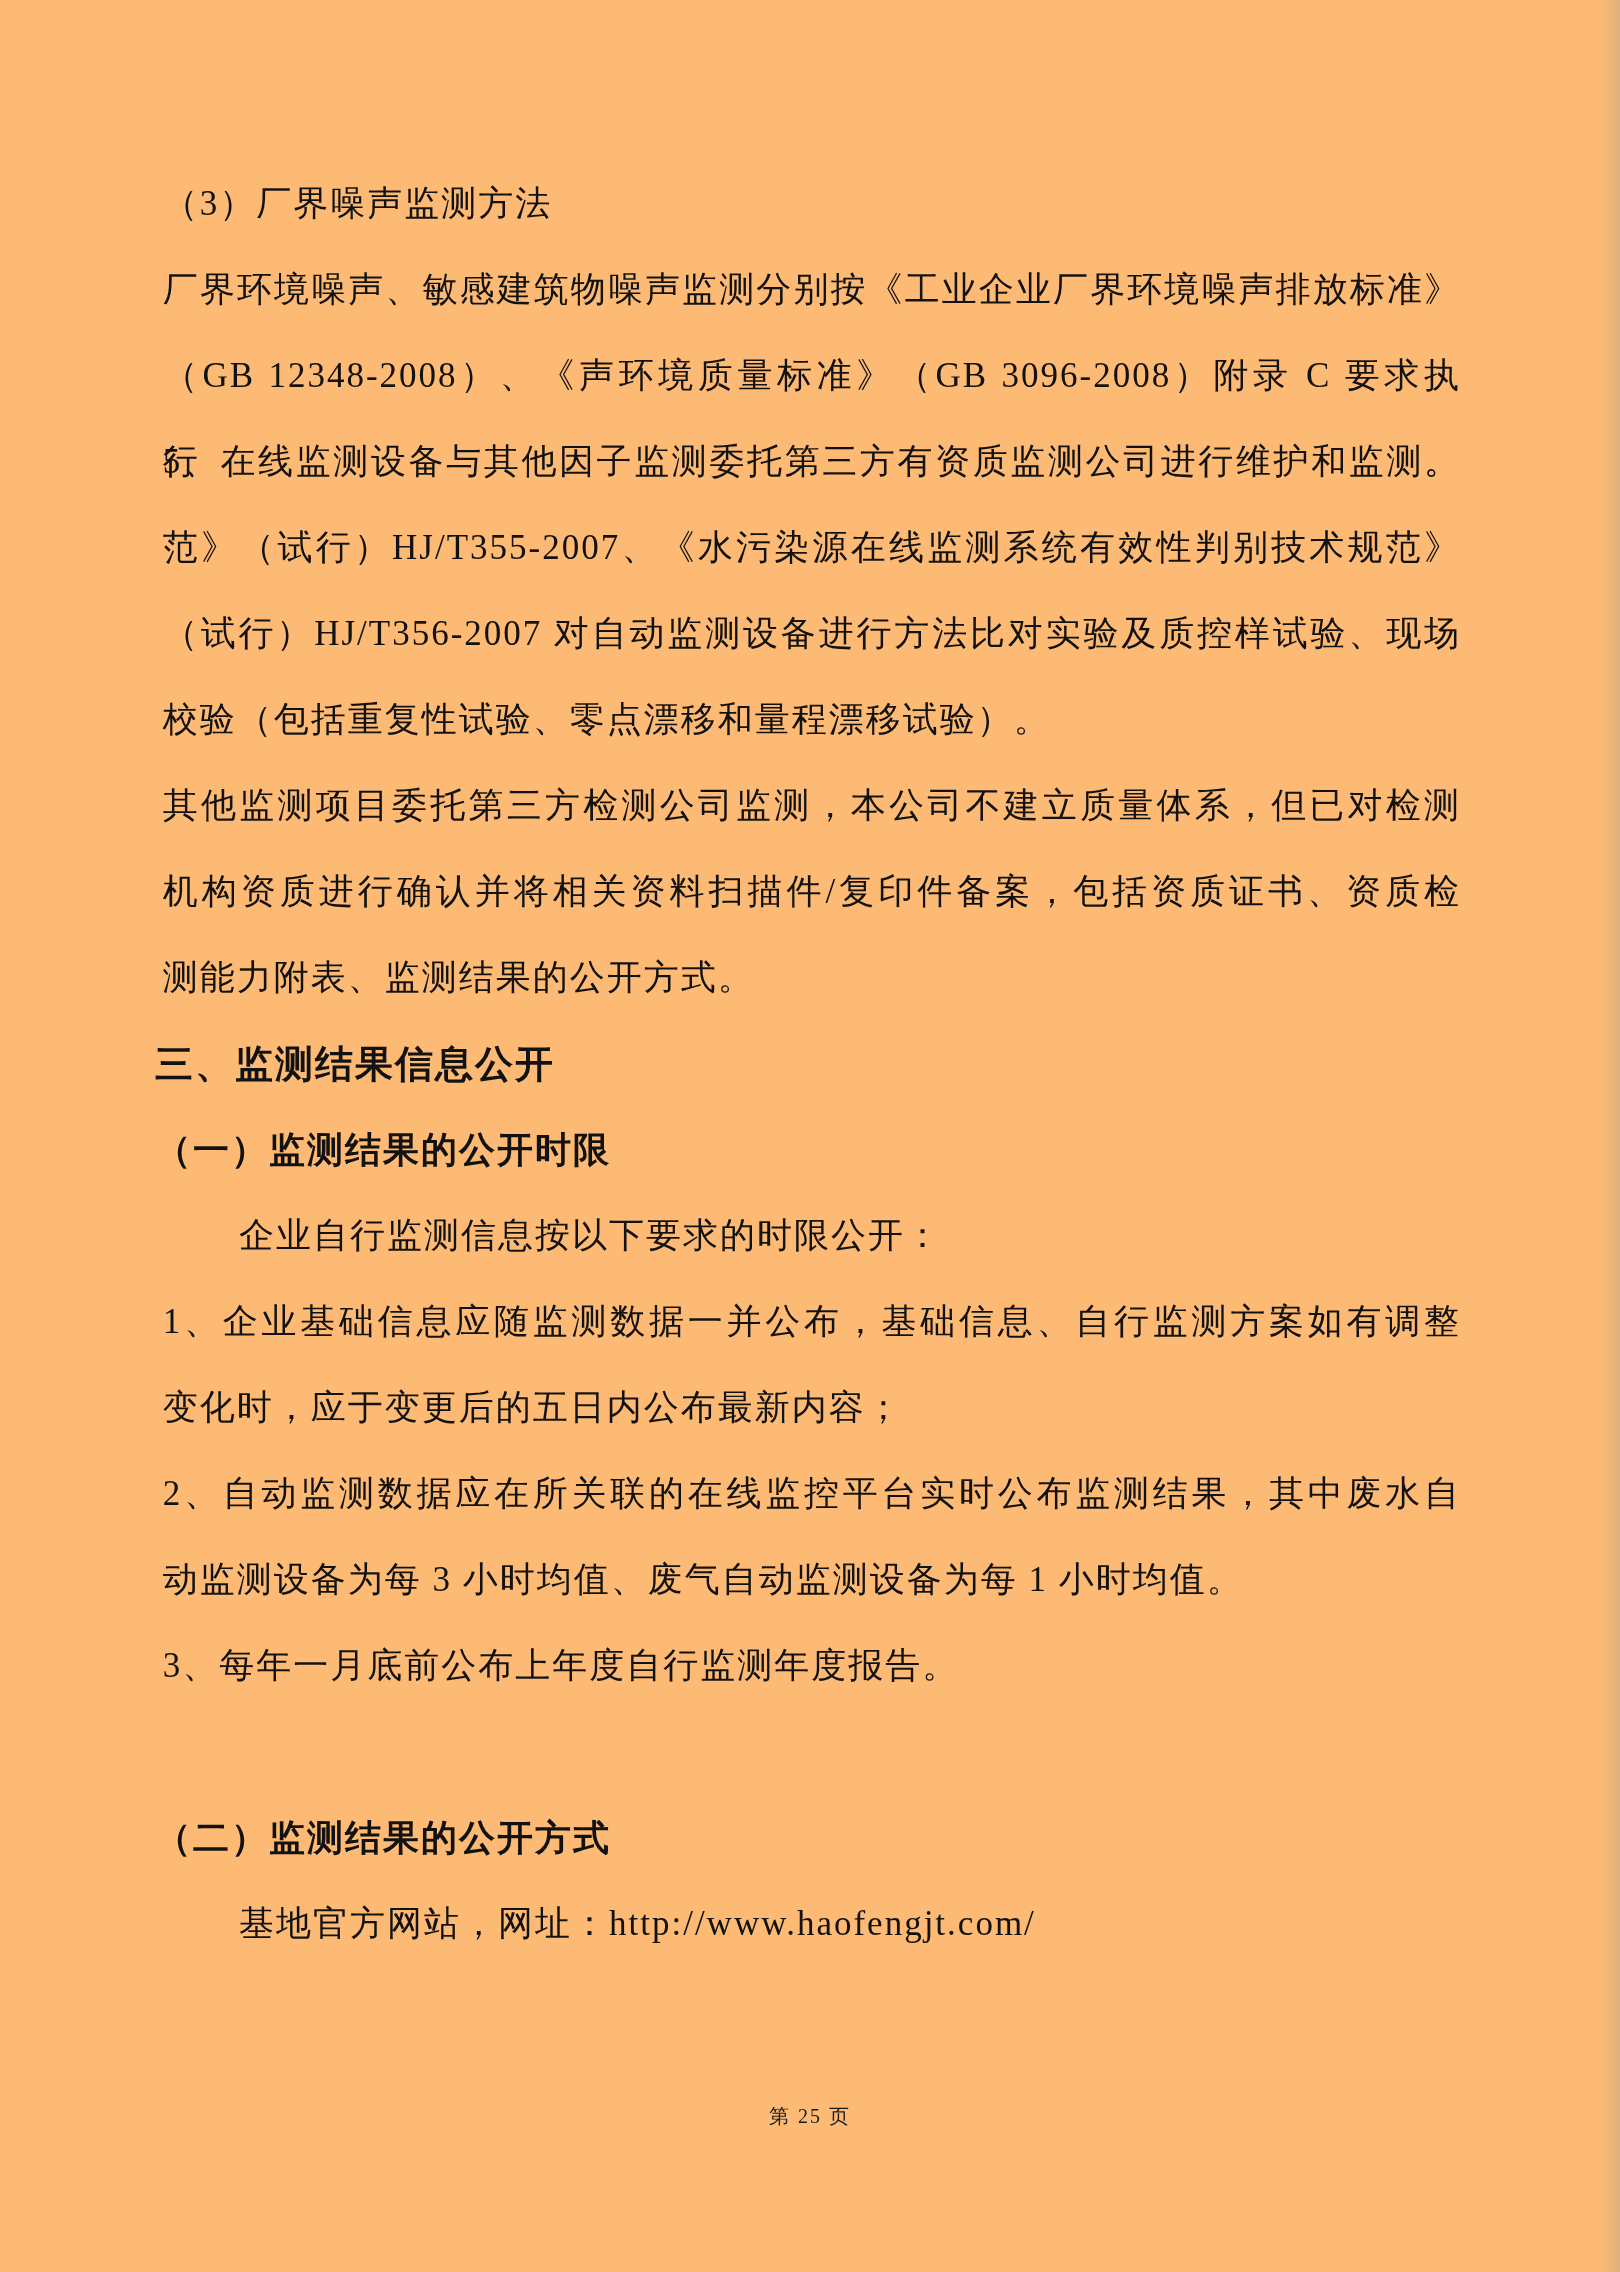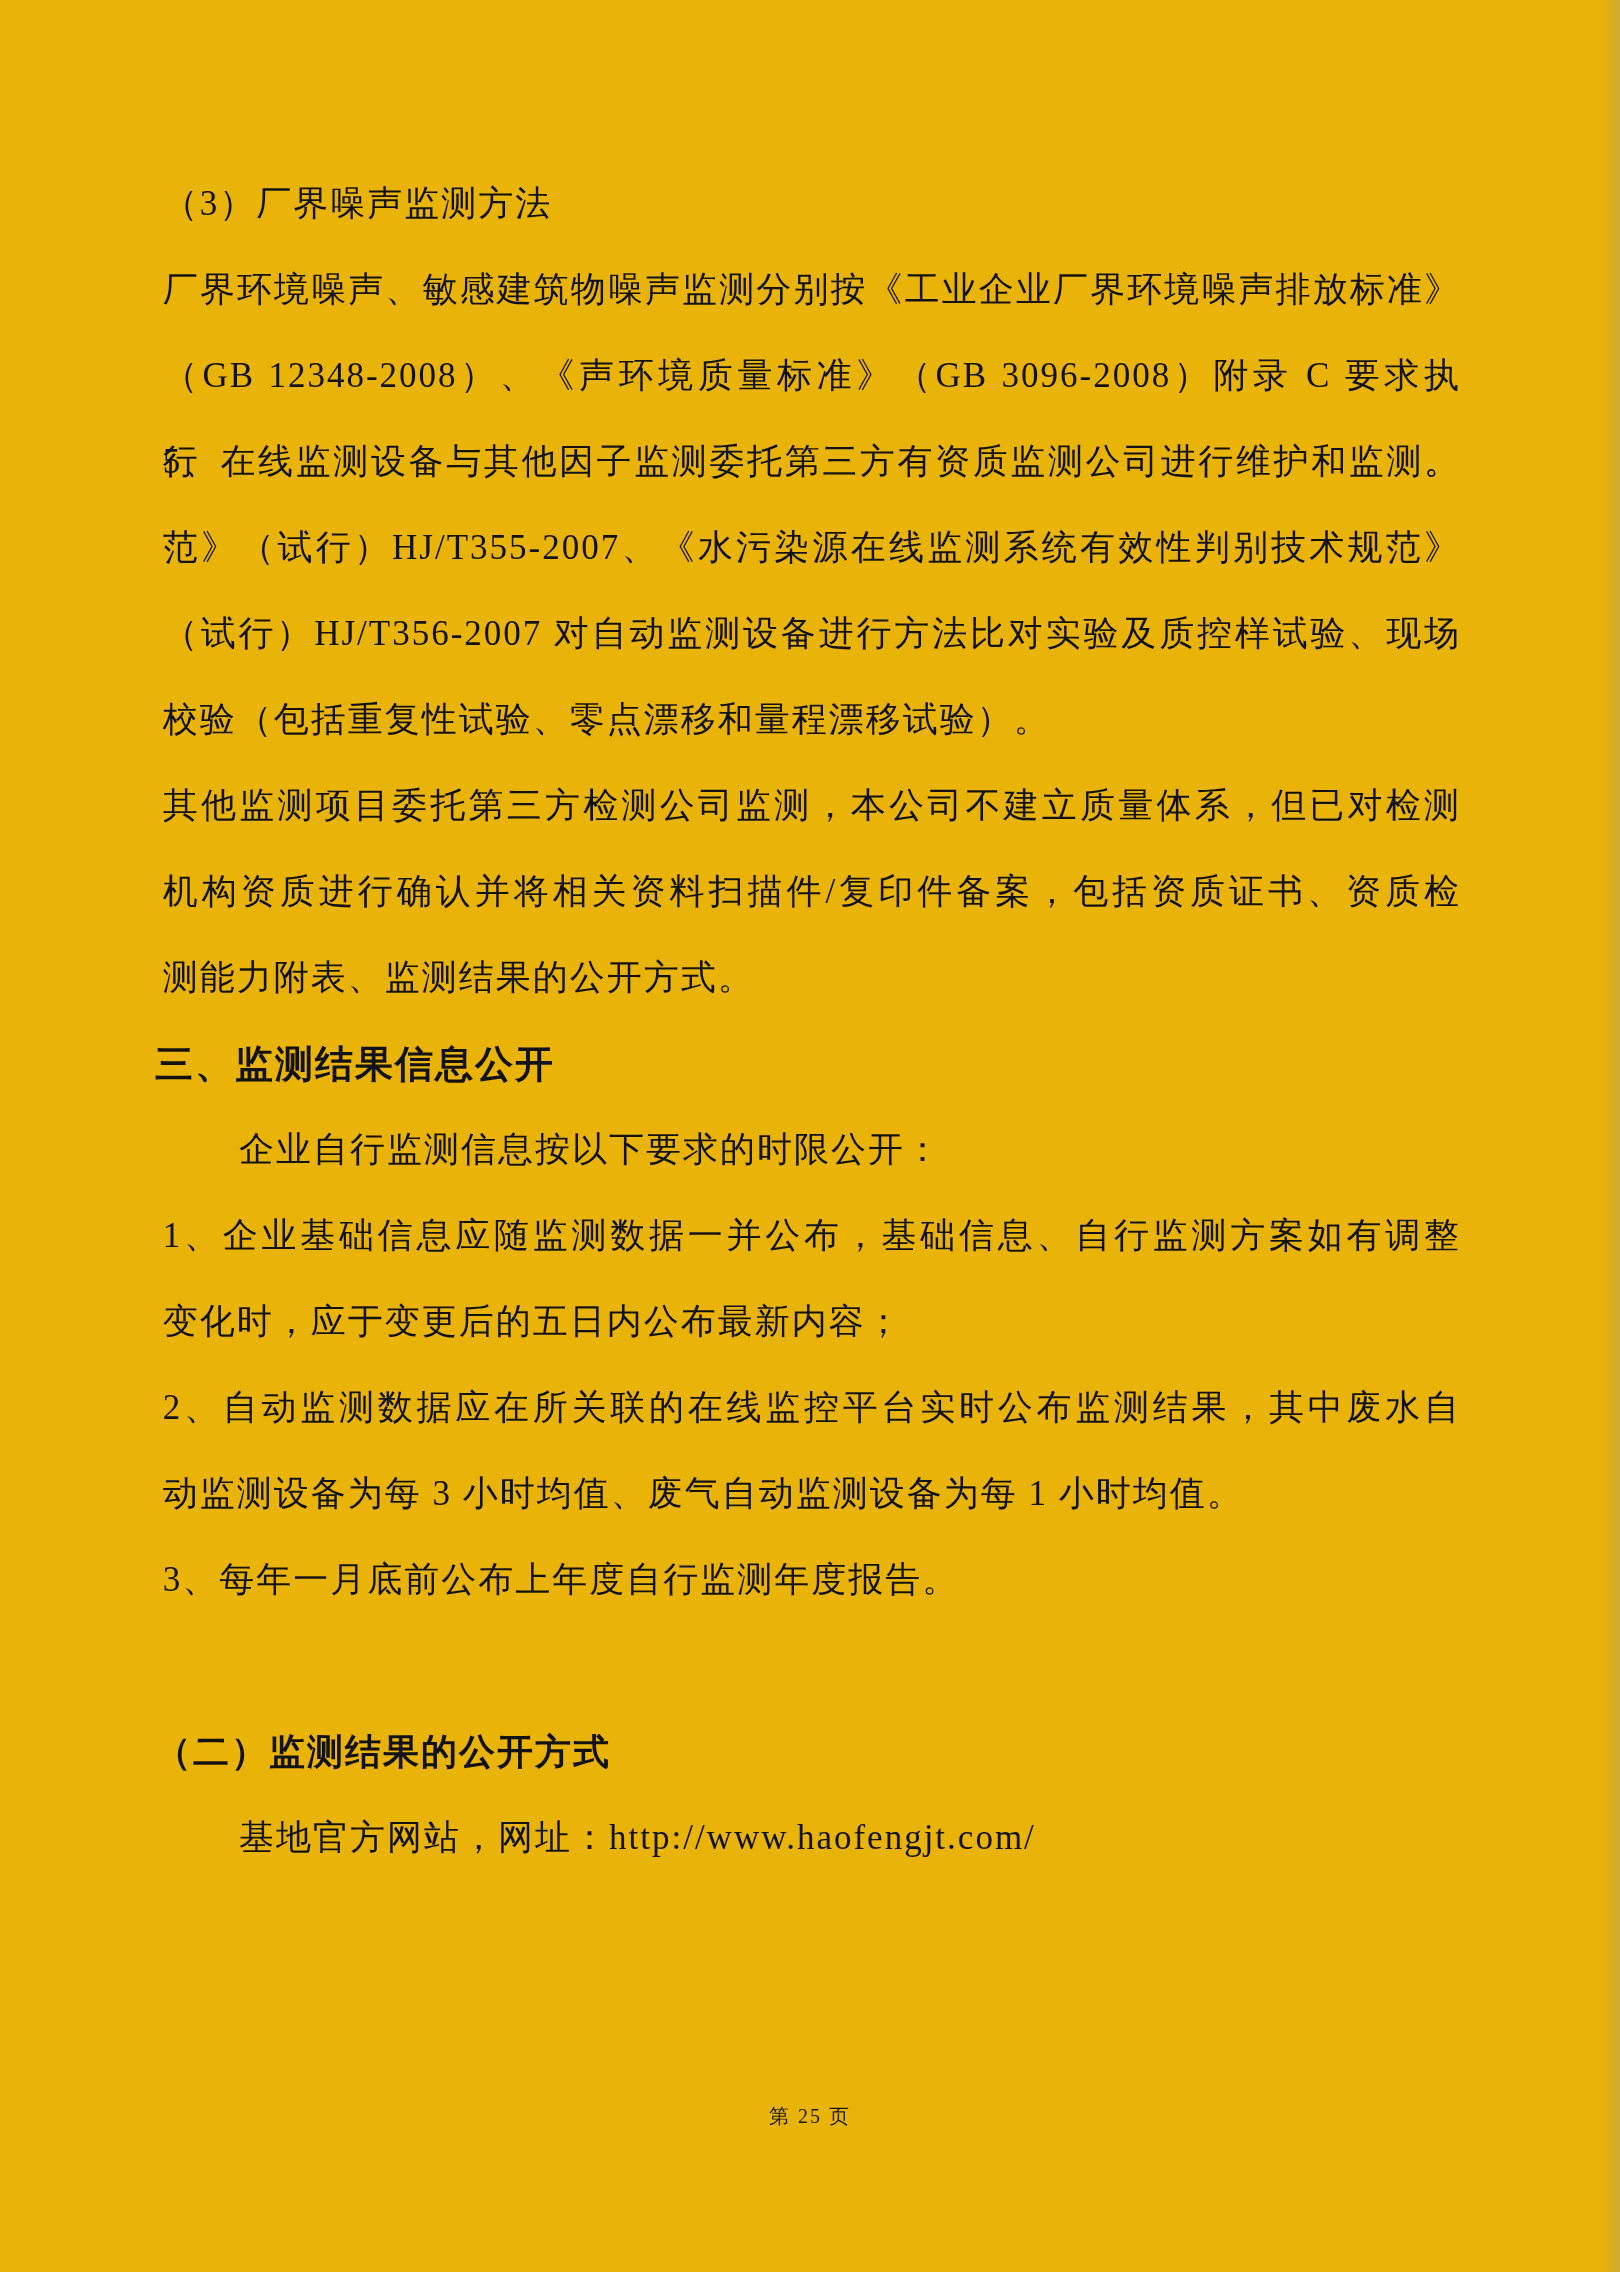--- a/index.html
+++ b/index.html
@@ -4,21 +4,21 @@
 <style>
   html, body {
     margin: 0;
     padding: 0;
     background: #ffffff;
   }
   .page {
     position: relative;
     width: 1620px;
     height: 2273px;
-    background: #eab308;
+    background: #fdba74;
     overflow: hidden;
     font-family: "Liberation Serif", "DejaVu Serif", serif;
     color: #121212;
   }
   
   .edge-shade-right {
     position: absolute;
     top: 0;
     right: 0;
     width: 19.6px;
@@ -89,20 +89,21 @@
       <div class="line body-fill">厂界环境噪声、敏感建筑物噪声监测分别按《工业企业厂界环境噪声排放标准》</div>
       <div class="line body-fill">（GB 12348-2008）、《声环境质量标准》（GB 3096-2008）附录 C 要求执行。</div>
       <div class="line body-fill">5、在线监测设备与其他因子监测委托第三方有资质监测公司进行维护和监测。</div>
       <div class="line body-fill">范》（试行）HJ/T355-2007、《水污染源在线监测系统有效性判别技术规范》</div>
       <div class="line body-fill">（试行）HJ/T356-2007 对自动监测设备进行方法比对实验及质控样试验、现场</div>
       <div class="line body">校验（包括重复性试验、零点漂移和量程漂移试验）。</div>
       <div class="line body-fill">其他监测项目委托第三方检测公司监测，本公司不建立质量体系，但已对检测</div>
       <div class="line body-fill">机构资质进行确认并将相关资料扫描件/复印件备案，包括资质证书、资质检</div>
       <div class="line body">测能力附表、监测结果的公开方式。</div>
       <div class="line heading-1">三、监测结果信息公开</div>
+      <div class="line heading-2">（一）监测结果的公开时限</div>
       <div class="line body-indent">企业自行监测信息按以下要求的时限公开：</div>
       <div class="line body-fill">1、企业基础信息应随监测数据一并公布，基础信息、自行监测方案如有调整</div>
       <div class="line body">变化时，应于变更后的五日内公布最新内容；</div>
       <div class="line body-fill">2、自动监测数据应在所关联的在线监控平台实时公布监测结果，其中废水自</div>
       <div class="line body">动监测设备为每 3 小时均值、废气自动监测设备为每 1 小时均值。</div>
       <div class="line body">3、每年一月底前公布上年度自行监测年度报告。</div>
       <div class="line spacer"></div>
       <div class="line heading-2">（二）监测结果的公开方式</div>
       <div class="line body-indent">基地官方网站，网址：http://www.haofengjt.com/</div>
     </main>

